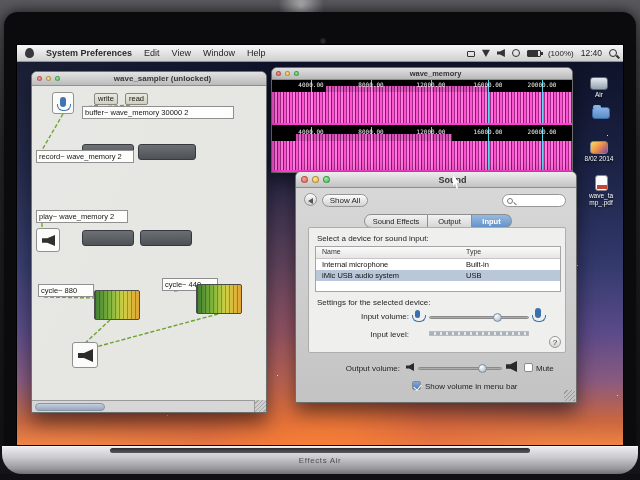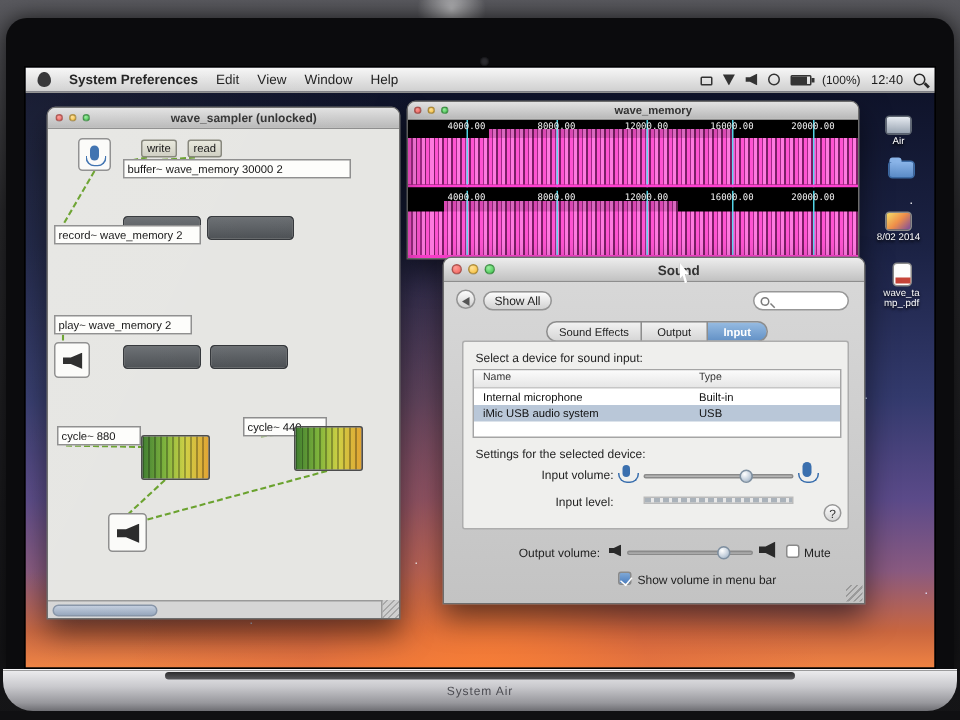--- a/index.html
+++ b/index.html
@@ -323,15 +323,15 @@
       <div class="gripl"></div>
     </div>
 
     <div class="cursor" style="left:436px;top:130px"></div>
 
     <div class="sheen"></div>
   </div>
 
   <div class="chassis"></div>
   <div class="hinge"></div>
-  <div class="brand">System Air</div>
+  <div class="brand">Effects Air</div>
   <div class="below"></div>
 </div>
 
 </body></html>

